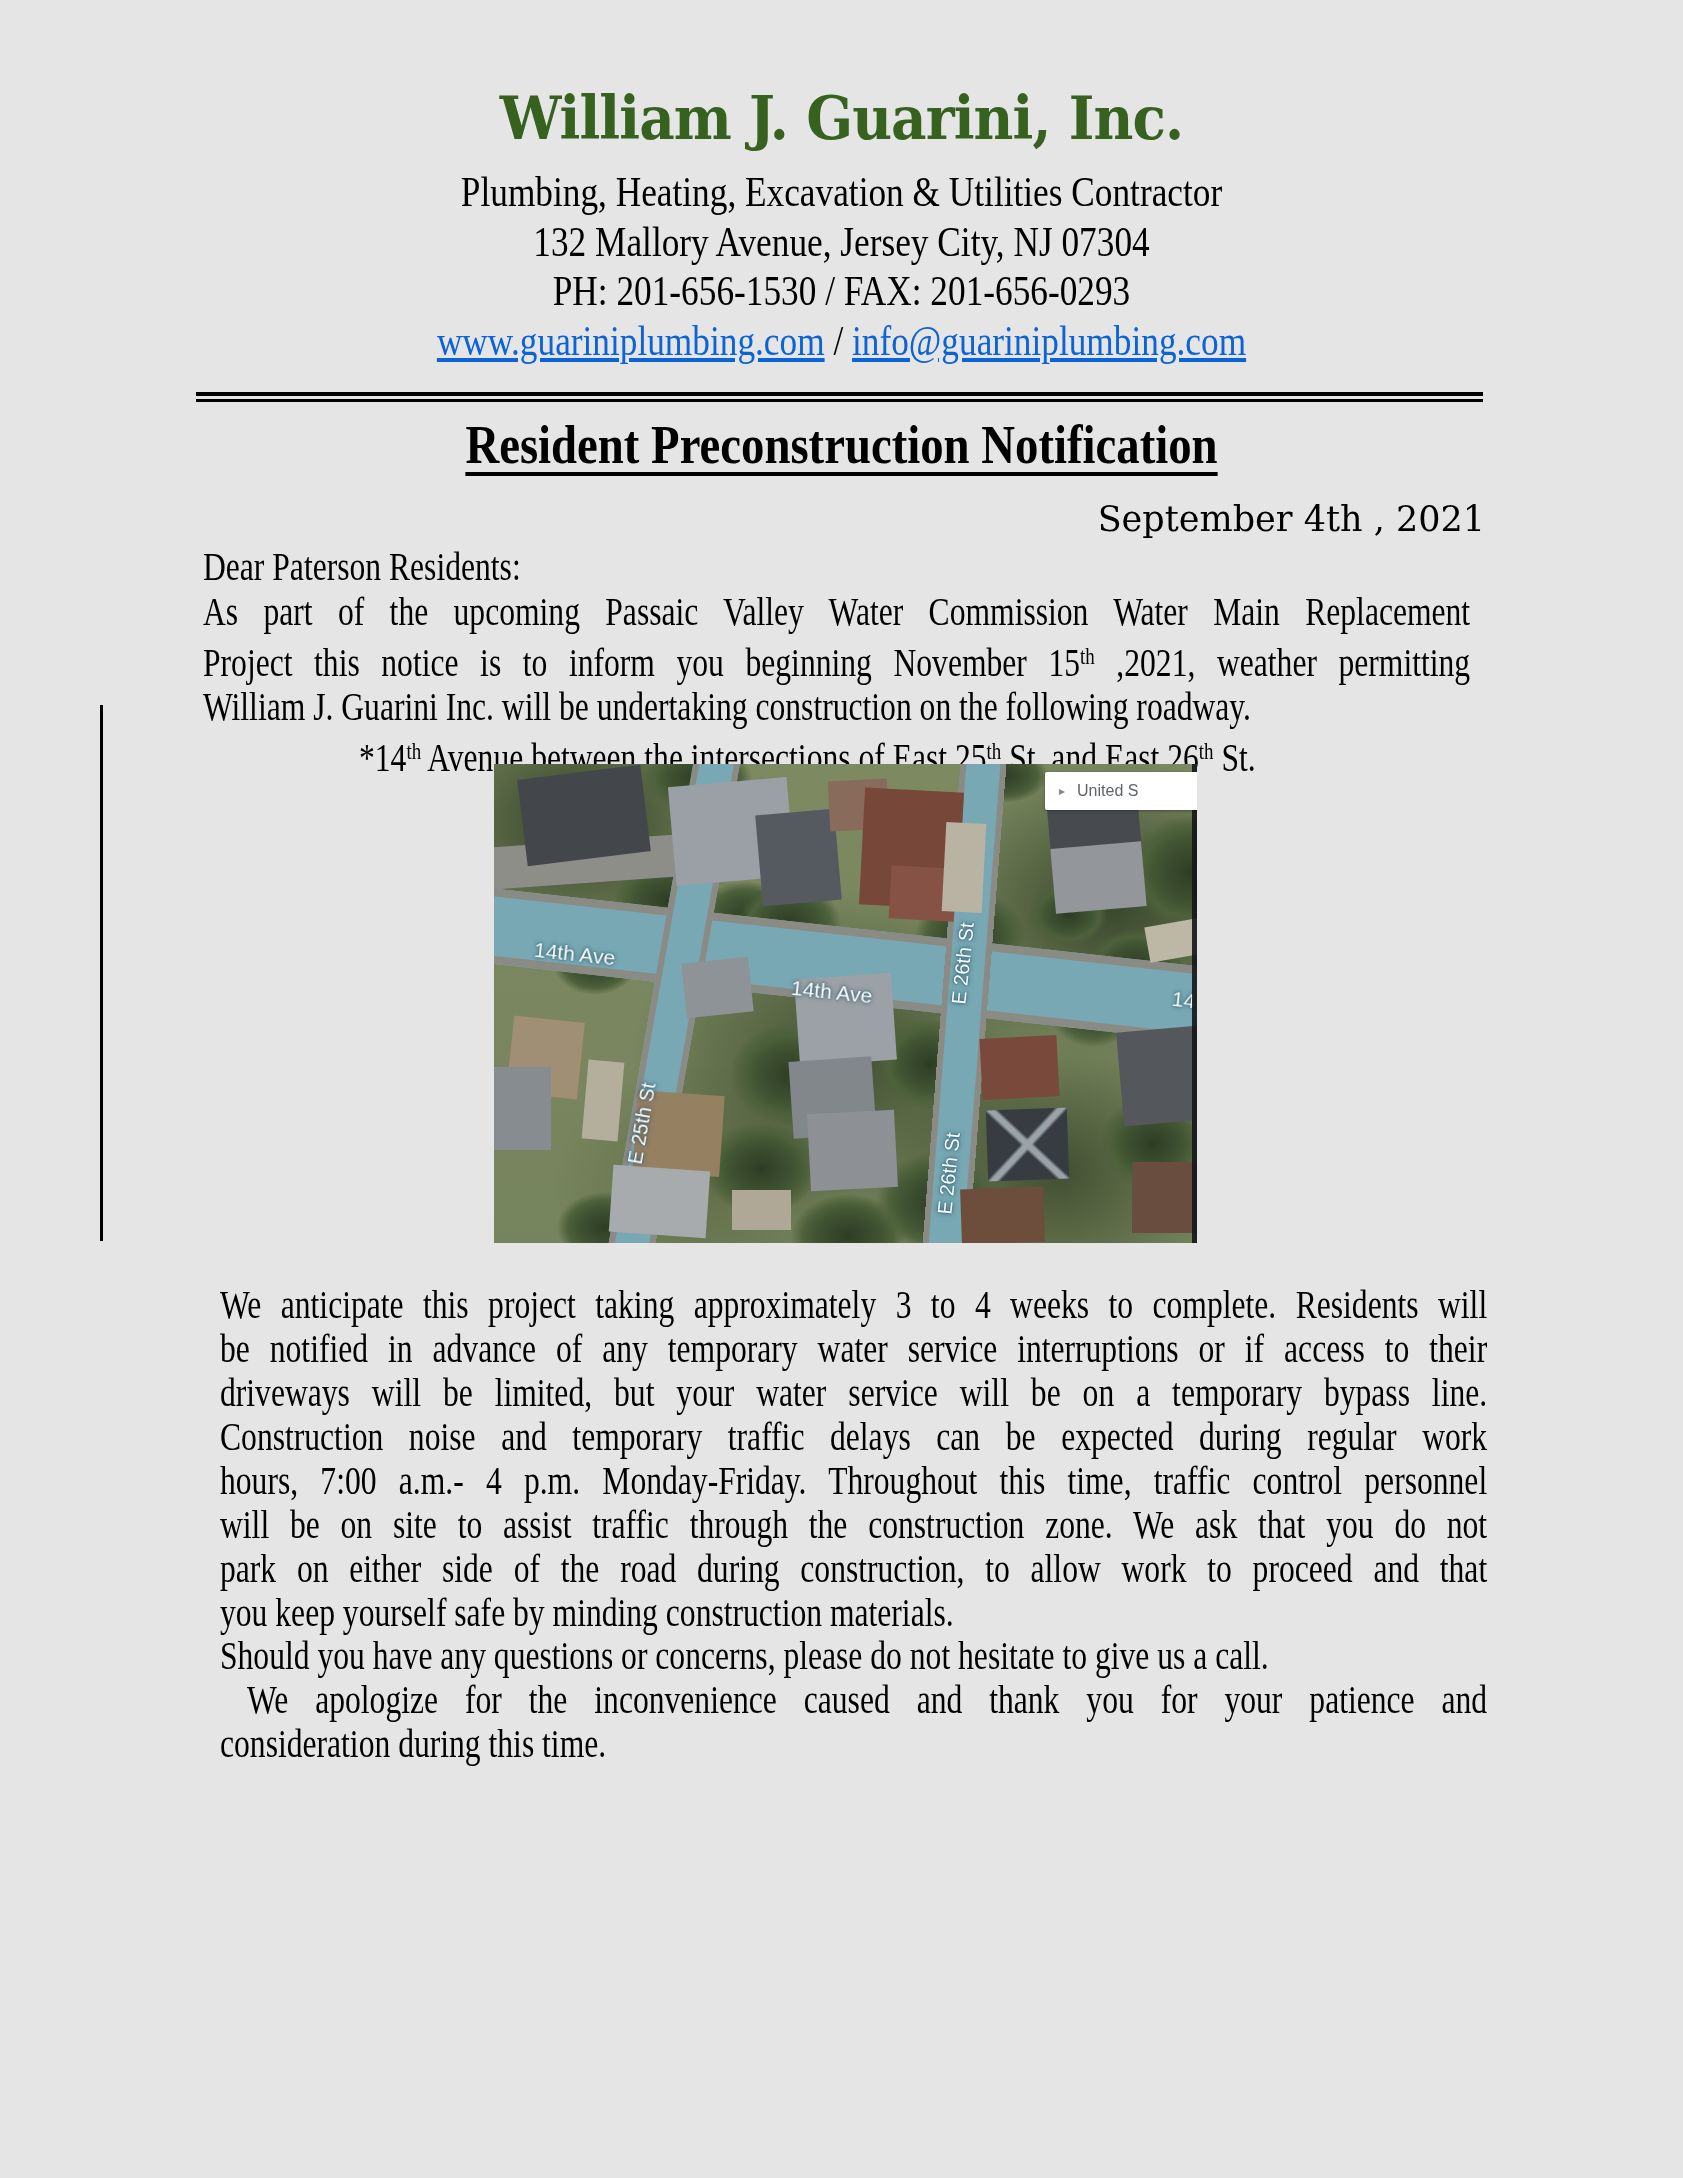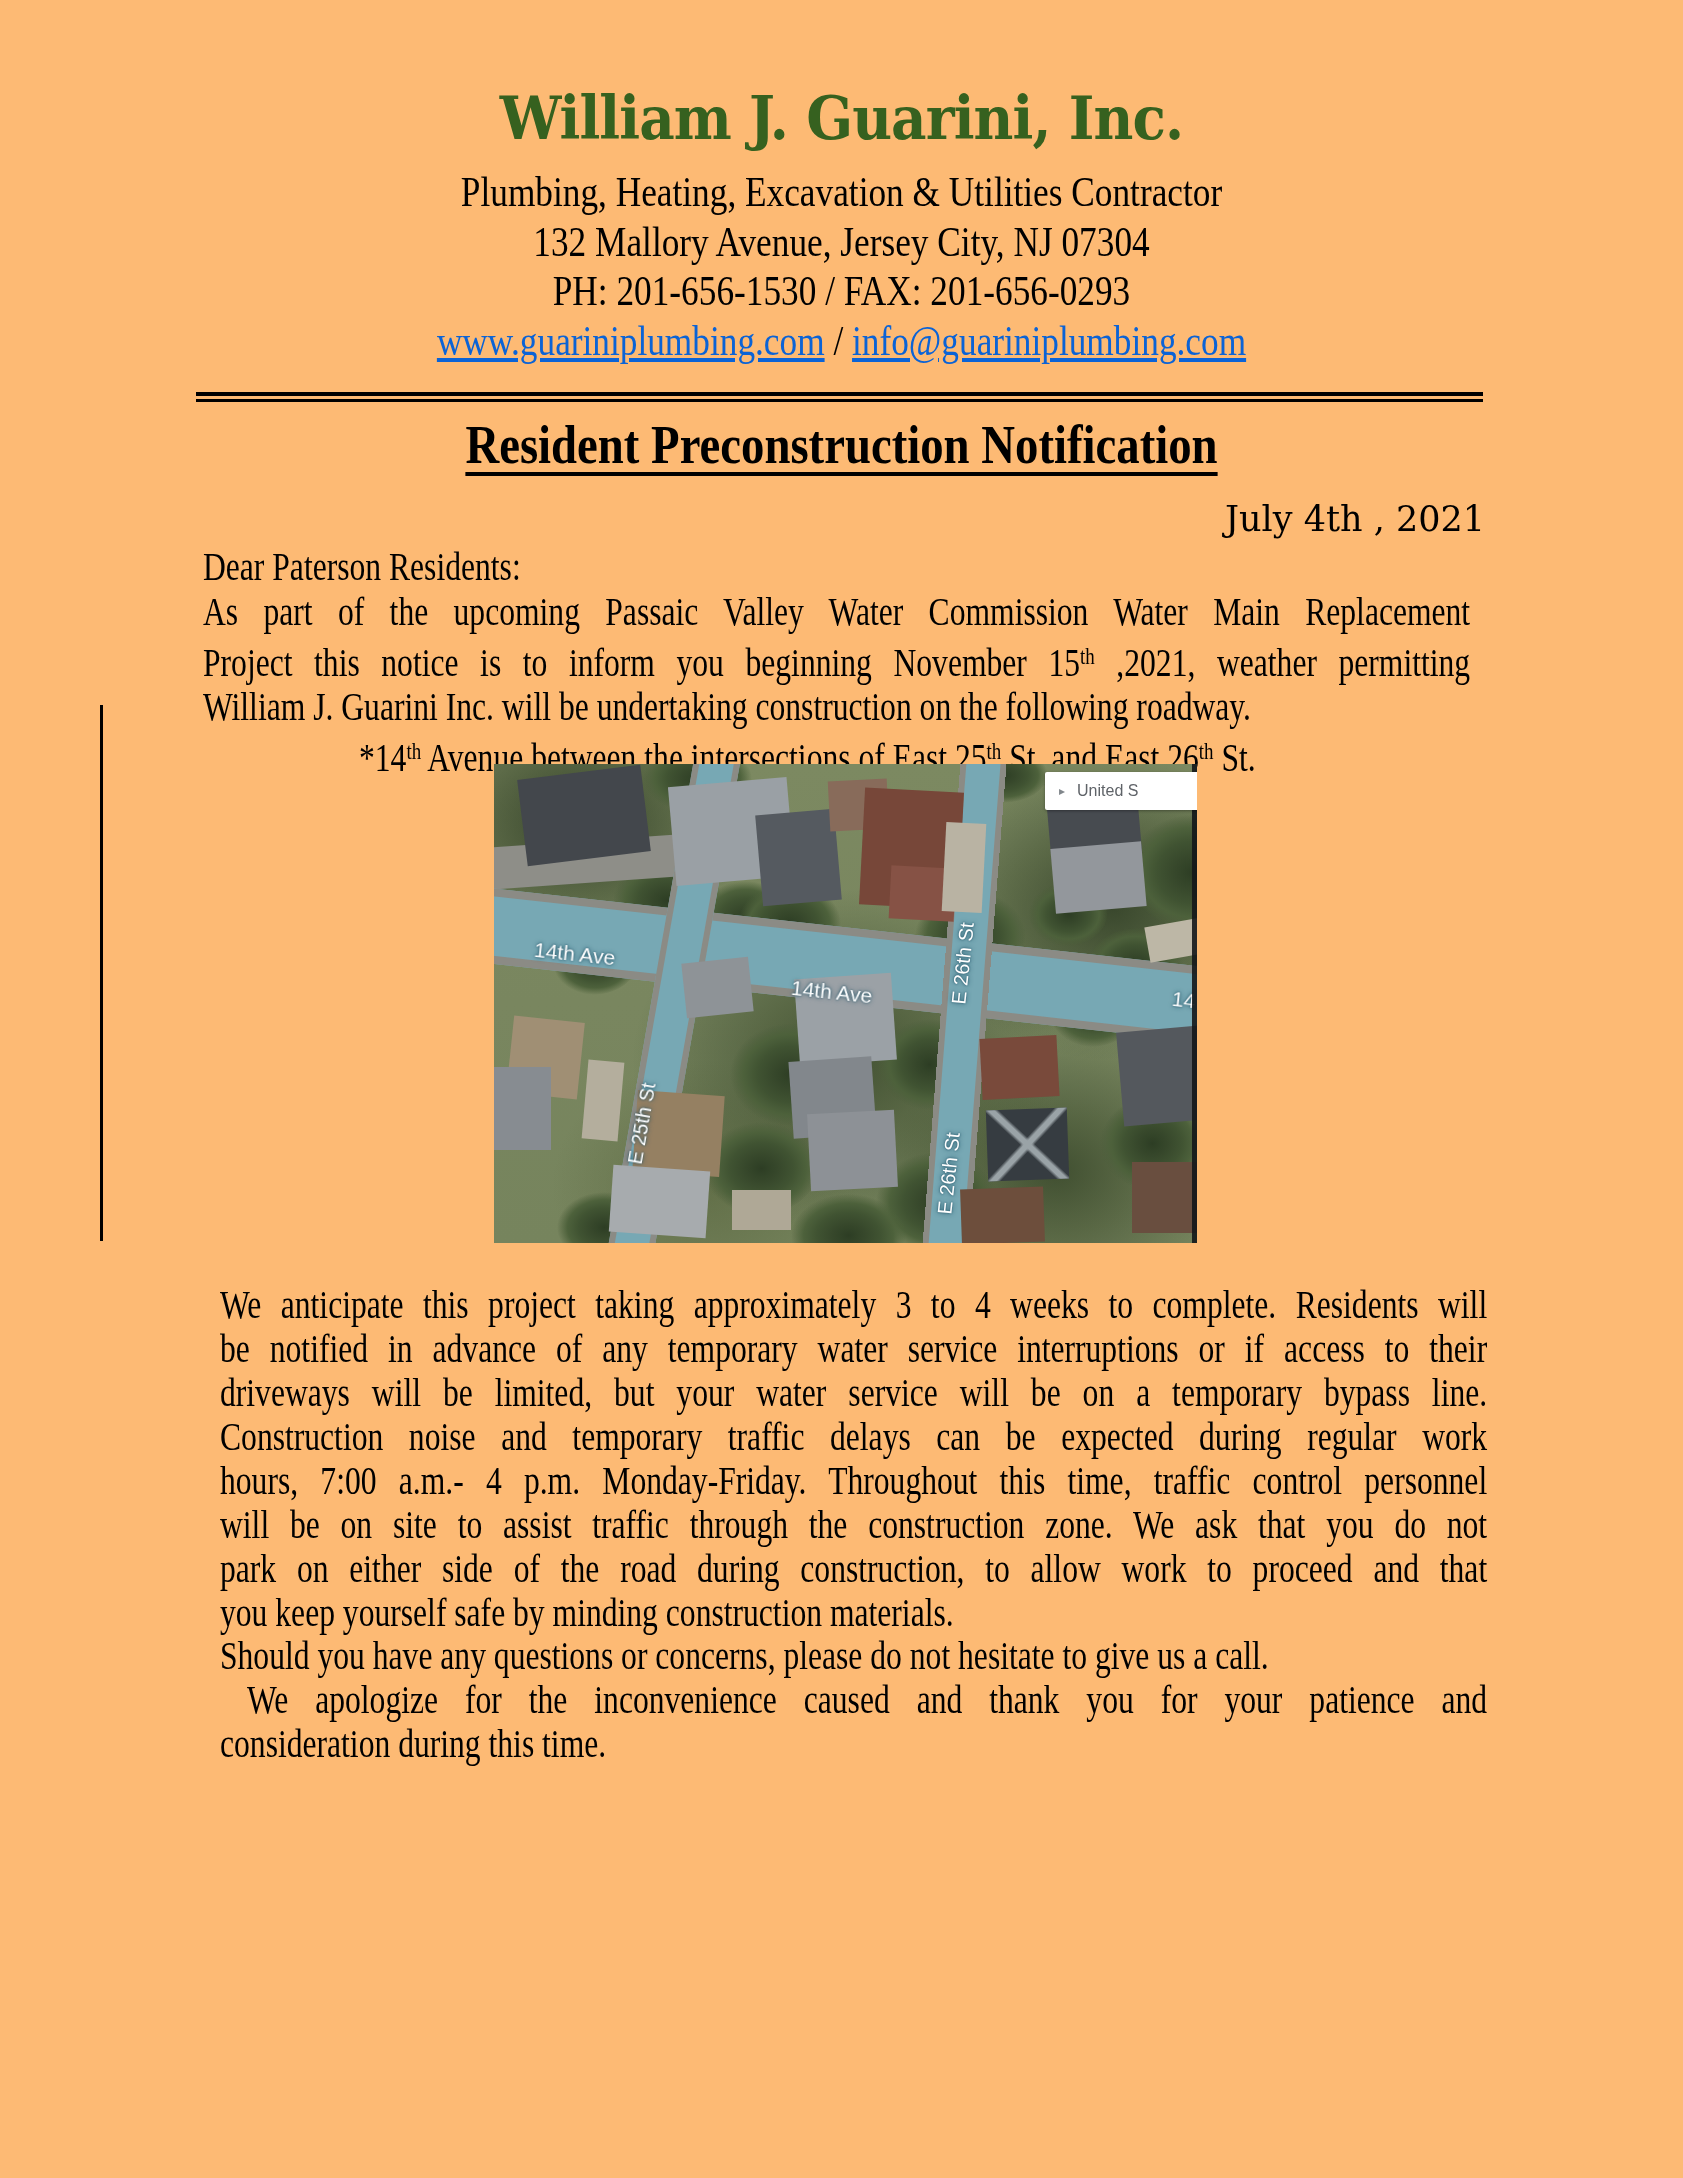--- a/index.html
+++ b/index.html
@@ -1,16 +1,16 @@
 <!DOCTYPE html>
 <html><head>
 <meta charset="utf-8">
 <style>
   html,body{margin:0;padding:0;background:#ffffff;}
-  .page{position:relative;width:1683px;height:2178px;background:#fdba74;overflow:hidden;
+  .page{position:relative;width:1683px;height:2178px;background:#e5e5e5;overflow:hidden;
         font-family:"Liberation Serif",serif;color:#000;}
   .abs{position:absolute;}
 
   
   .company{left:0;right:0;top:83px;text-align:center;
            font-family:"DejaVu Serif",serif;font-weight:bold;font-size:59px;line-height:71px;
            color:#36611f;transform:scaleX(.93);transform-origin:50% 0;letter-spacing:-1px;}
   .hline{left:0;right:0;text-align:center;font-size:42px;line-height:48px;
          transform:scaleX(.84);transform-origin:50% 0;}
   .hlink{color:#0b63d6;text-decoration:underline;}
@@ -69,21 +69,21 @@
   <div class="abs company">William J. Guarini, Inc.</div>
   <div class="abs hline" style="top:168px;">Plumbing, Heating, Excavation &amp; Utilities Contractor</div>
   <div class="abs hline" style="top:218px;">132 Mallory Avenue, Jersey City, NJ 07304</div>
   <div class="abs hline" style="top:267px;">PH: 201-656-1530 / FAX: 201-656-0293</div>
   <div class="abs hline" style="top:317px;">
     <span class="hlink">www.guariniplumbing.com</span><span> / </span><span class="hlink">info@guariniplumbing.com</span>
   </div>
   <div class="abs rule"></div>
   <div class="abs doctitle">Resident Preconstruction Notification</div>
 
-  <div class="abs dateline">July 4th , 2021</div>
+  <div class="abs dateline">September 4th , 2021</div>
   <div class="abs bline" style="left:203px;top:545px;">Dear Paterson Residents:</div>
 
   <div class="abs" style="left:203px;top:590px;">
     <div class="bline jline">As part of the upcoming Passaic Valley Water Commission Water Main Replacement</div>
     <div class="bline jline"><span>Project this notice is to inform you beginning November 15</span><span class="sup">th</span><span> ,2021, weather permitting</span></div>
     <div class="bline">William J. Guarini Inc. will be undertaking construction on the following roadway.</div>
     <div class="bline indent"><span>*14</span><span class="sup">th</span><span> Avenue between the intersections of East 25</span><span class="sup">th</span><span> St. and East 26</span><span class="sup">th</span><span> St.</span></div>
   </div>
 
   <div class="abs changebar"></div>

